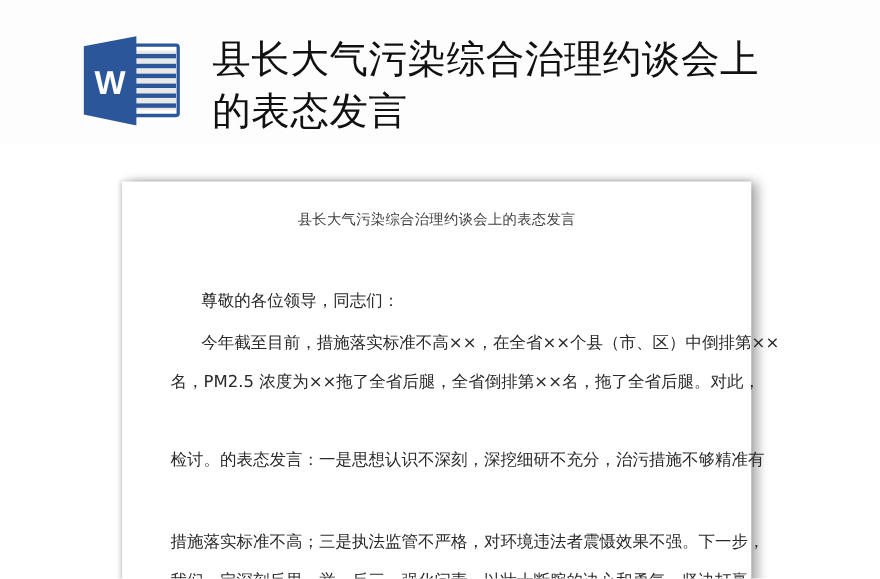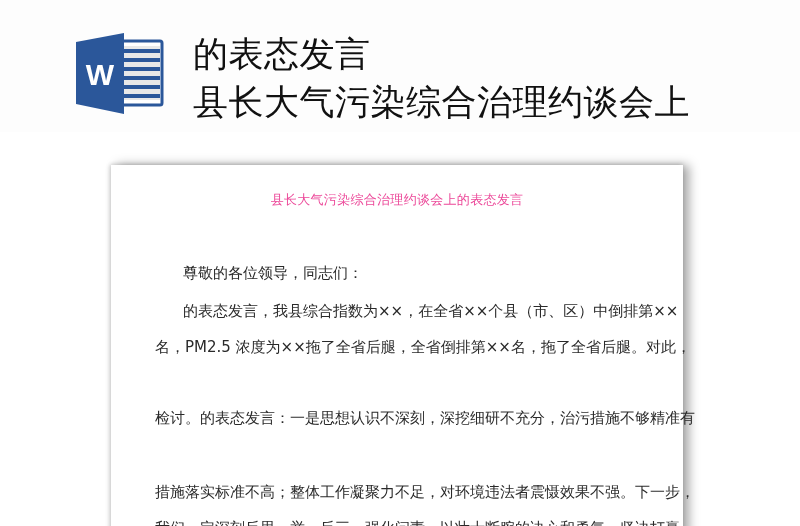--- a/index.html
+++ b/index.html
@@ -19,21 +19,21 @@
       letter-spacing: 0.5px;
     }
 
     .page {
       position: absolute; left: 111px; top: 165px; width: 572px; height: 400px;
       background: #ffffff;
       box-shadow: 6px 0 10px rgba(0,0,0,0.35), -2px 0 4px rgba(0,0,0,0.12), 0 -2px 4px rgba(0,0,0,0.08);
     }
     .doc-title {
       position: absolute; left: 0; top: 26px; width: 572px; text-align: center;
-      font-size: 13px; color: #ec4899; letter-spacing: 0.3px;
+      font-size: 13px; color: #404040; letter-spacing: 0.3px;
     }
     .para {
       position: absolute; left: 44px; width: 500px;
       font-size: 15px; color: #2a2a2a; line-height: 36px; white-space: nowrap;
     }
     .indent { left: 72px; }
   </style>
 </head>
 <body>
 
@@ -48,26 +48,26 @@
         <rect x="44" y="35" width="40" height="4"></rect>
         <rect x="44" y="44" width="40" height="4"></rect>
         <rect x="44" y="53" width="40" height="4"></rect>
         <rect x="44" y="62" width="40" height="4"></rect>
       </g>
       <polygon points="0,10 48,1 48,82 0,72" fill="#2b579a"></polygon>
       <text x="24" y="53" text-anchor="middle" font-family="Liberation Sans, sans-serif" font-weight="bold" font-size="30" fill="#ffffff">W</text>
     </svg>
   </div>
   <div class="main-title">
+    <div>县长大气污染综合治理约谈会上</div>
     <div>的表态发言</div>
-    <div>县长大气污染综合治理约谈会上</div>
   </div>
 </div>
 
 <div class="page">
   <div class="doc-title">县长大气污染综合治理约谈会上的表态发言</div>
   <div class="para indent" style="top:90px">尊敬的各位领导，同志们：</div>
-  <div class="para indent" style="top:128px">的表态发言，我县综合指数为××，在全省××个县（市、区）中倒排第××</div>
+  <div class="para indent" style="top:128px">今年截至目前，措施落实标准不高××，在全省××个县（市、区）中倒排第××</div>
   <div class="para" style="top:164px">名，PM2.5 浓度为××拖了全省后腿，全省倒排第××名，拖了全省后腿。对此，</div>
   <div class="para" style="top:235px">检讨。的表态发言：一是思想认识不深刻，深挖细研不充分，治污措施不够精准有</div>
-  <div class="para" style="top:309px">措施落实标准不高；整体工作凝聚力不足，对环境违法者震慑效果不强。下一步，</div>
+  <div class="para" style="top:309px">措施落实标准不高；三是执法监管不严格，对环境违法者震慑效果不强。下一步，</div>
   <div class="para" style="top:345px">我们一定深刻反思，举一反三，强化问责，以壮士断腕的决心和勇气，坚决打赢</div>
 </div>
 
 </body></html>

